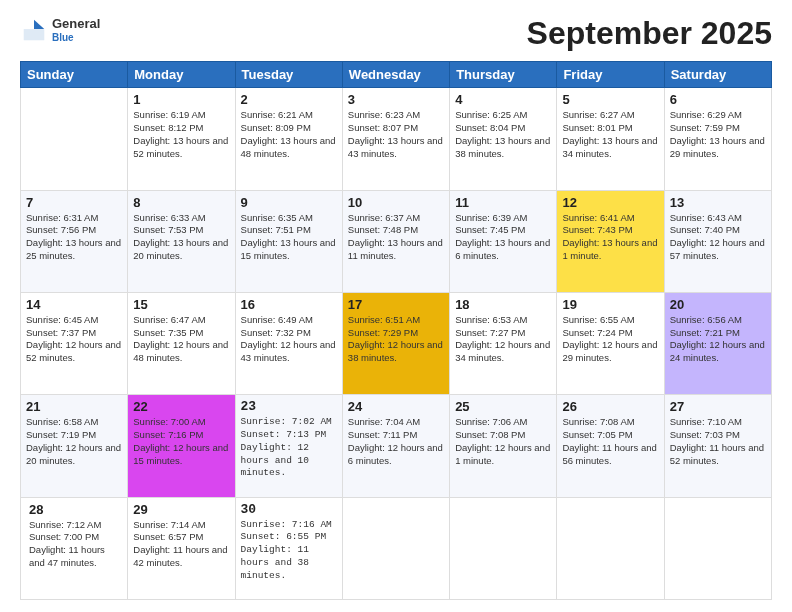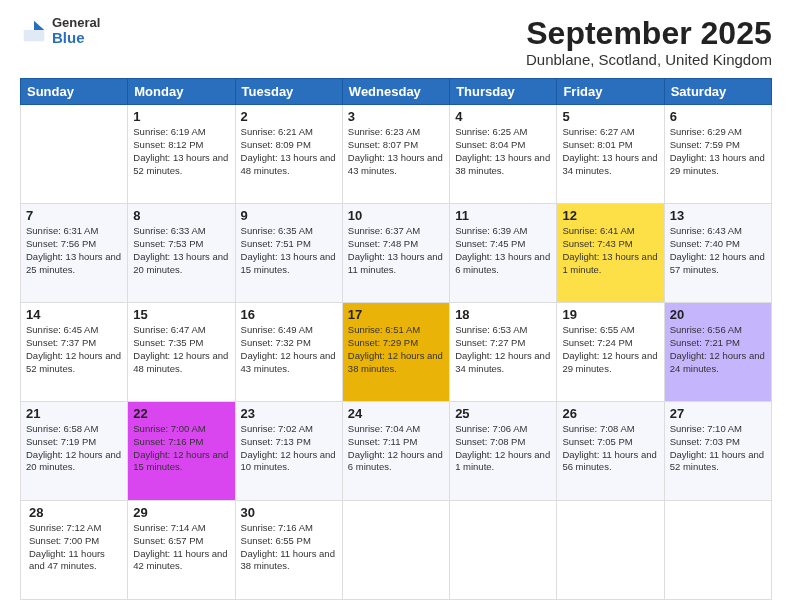--- a/index.html
+++ b/index.html
@@ -32,21 +32,21 @@
       display: flex;
       flex-direction: column;
       line-height: 1.1;
     }
     .logo-general {
       font-size: 13px;
       font-weight: bold;
       color: #333;
     }
     .logo-blue {
-      font-size: 15px;
+      font-size: 10px;
       font-weight: bold;
       color: #2a6fbe;
     }
     .logo-icon {
       width: 28px;
       height: 28px;
     }
     .title-section {
       text-align: center;
     }
@@ -108,21 +108,20 @@
         <polygon points="15,14 26,14 26,26 4,26 4,14" fill="#2a6fbe" opacity="0.15"></polygon>
         <rect x="4" y="14" width="22" height="12" fill="#2a6fbe" opacity="0.0"></rect>
       </svg>
       <div class="logo-text">
         <span class="logo-general">General</span>
         <span class="logo-blue">Blue</span>
       </div>
     </div>
     <div class="title-section">
       <div class="month-title">September 2025</div>
-      <div class="subtitle">Dunblane, Scotland, United Kingdom</div>
     </div>
   </div>
 
   <table class="calendar">
     <thead>
       <tr>
         <th>Sunday</th>
         <th>Monday</th>
         <th>Tuesday</th>
         <th>Wednesday</th>
@@ -287,21 +286,21 @@
 Daylight: 12 hours
 and 20 minutes.</div>
           </td>
           <td style="background: #d946ef;">
             <span class="day-number">22</span>
             <div class="day-info">Sunrise: 7:00 AM
 Sunset: 7:16 PM
 Daylight: 12 hours
 and 15 minutes.</div>
           </td>
-          <td style="background: rgb(245, 247, 252);">
+          <td style="background: rgb(245, 247, 252); font-family: Liberation Mono, monospace;">
             <span class="day-number">23</span>
             <div class="day-info">Sunrise: 7:02 AM
 Sunset: 7:13 PM
 Daylight: 12 hours
 and 10 minutes.</div>
           </td>
           <td style="background: rgb(245, 247, 252);">
             <span class="day-number">24</span>
             <div class="day-info">Sunrise: 7:04 AM
 Sunset: 7:11 PM
@@ -338,21 +337,21 @@
 Daylight: 11 hours
 and 47 minutes.</div>
           </td>
           <td style="background: rgb(255, 255, 255);">
             <span class="day-number">29</span>
             <div class="day-info">Sunrise: 7:14 AM
 Sunset: 6:57 PM
 Daylight: 11 hours
 and 42 minutes.</div>
           </td>
-          <td style="background: rgb(255, 255, 255);">
+          <td style="background: rgb(255, 255, 255); font-family: Liberation Mono, monospace;">
             <span class="day-number">30</span>
             <div class="day-info">Sunrise: 7:16 AM
 Sunset: 6:55 PM
 Daylight: 11 hours
 and 38 minutes.</div>
           </td>
           <td style="background: rgb(255, 255, 255);"></td>
           <td style="background: rgb(255, 255, 255);"></td>
           <td style="background: rgb(255, 255, 255);"></td>
           <td style="background: rgb(255, 255, 255);"></td>

